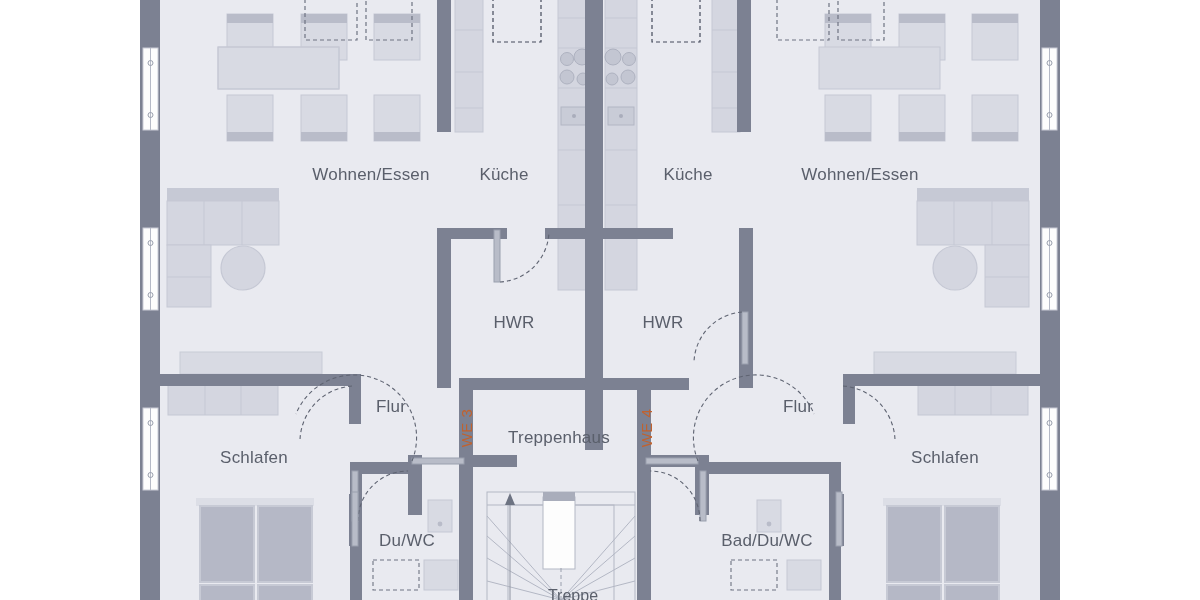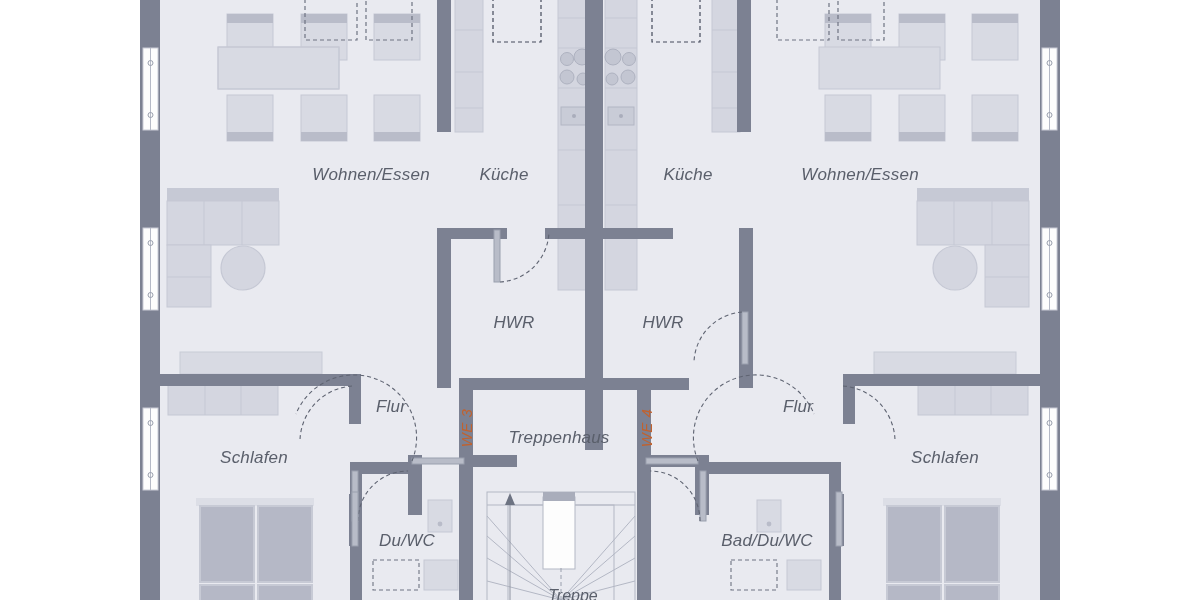--- a/index.html
+++ b/index.html
@@ -11,21 +11,20 @@
     width: 1200px;
     height: 600px;
     overflow: hidden;
     font-family: "Liberation Sans", sans-serif;
   }
   #floorplan-root {
     position: relative;
     width: 1200px;
     height: 600px;
     background: #ffffff;
-    font-style: italic;
   }
   svg#plan-svg {
     display: block;
     width: 1200px;
     height: 600px;
   }
   .room-label {
     font-family: "Liberation Sans", sans-serif;
     font-size: 17px;
     fill: #5a5f6b;

